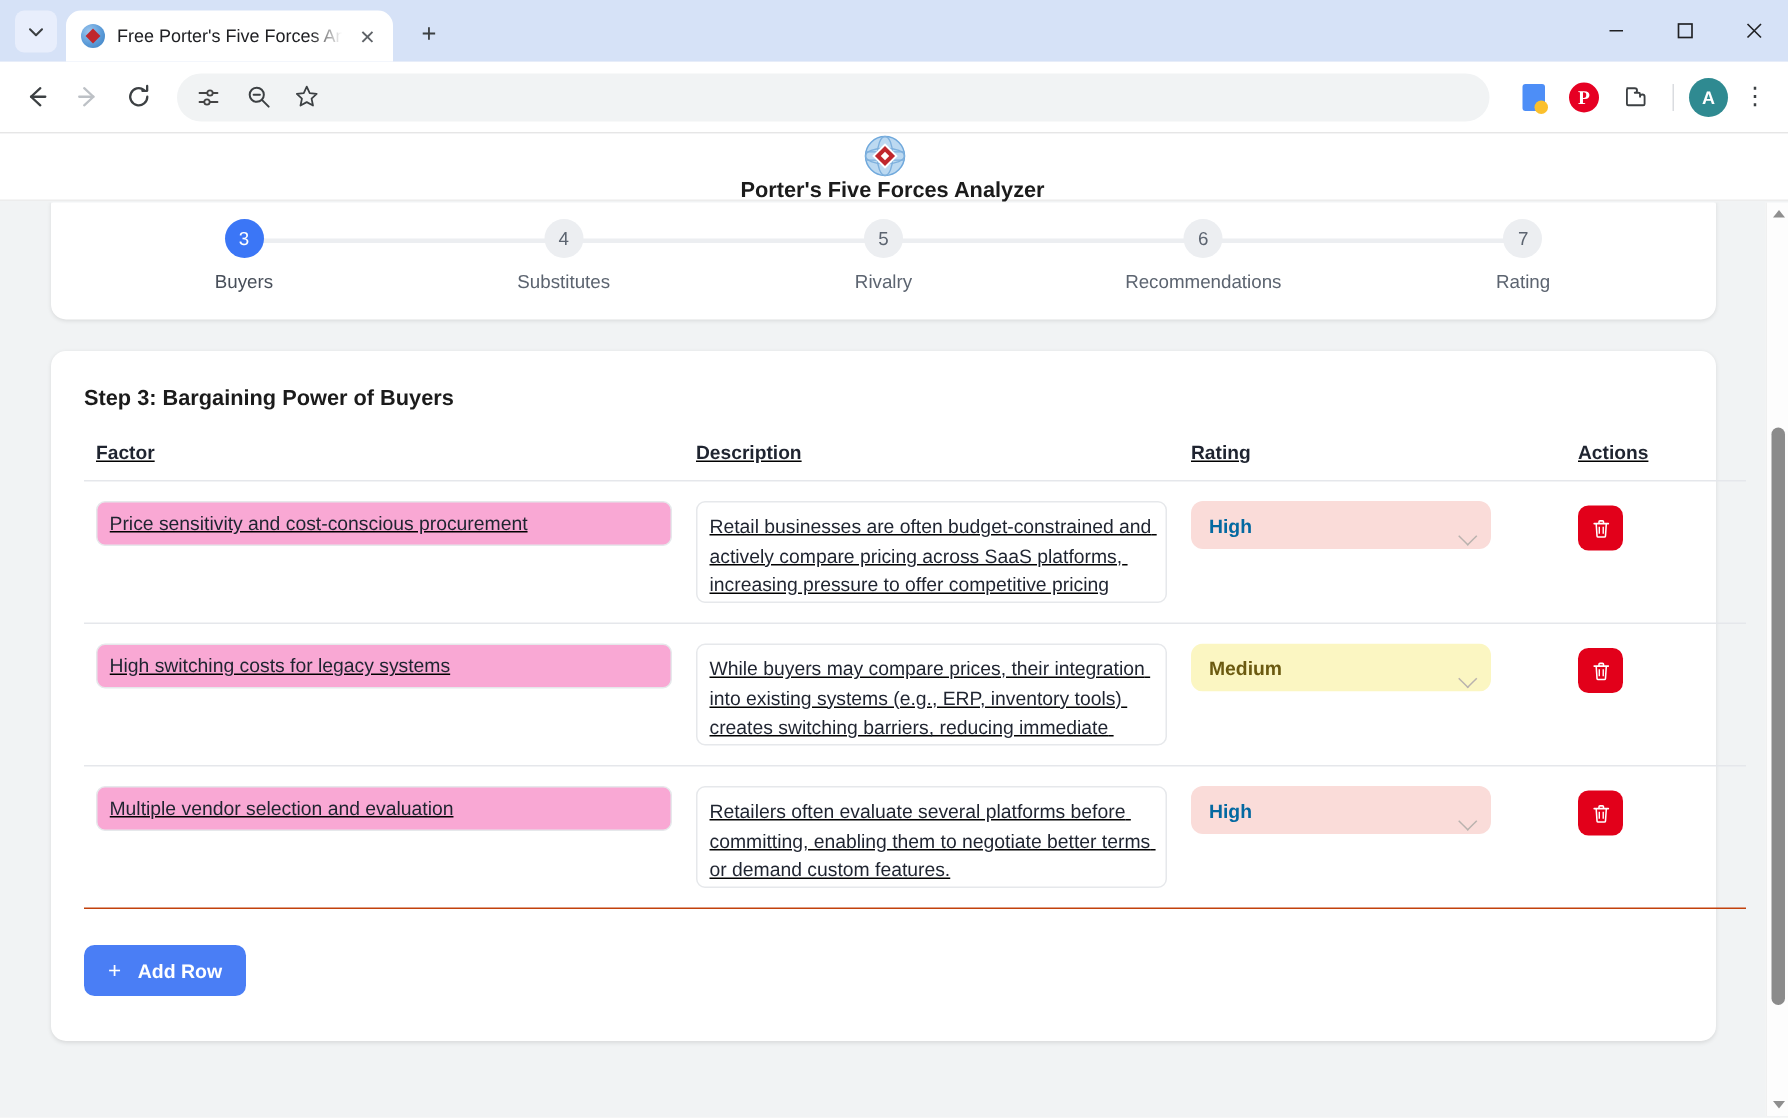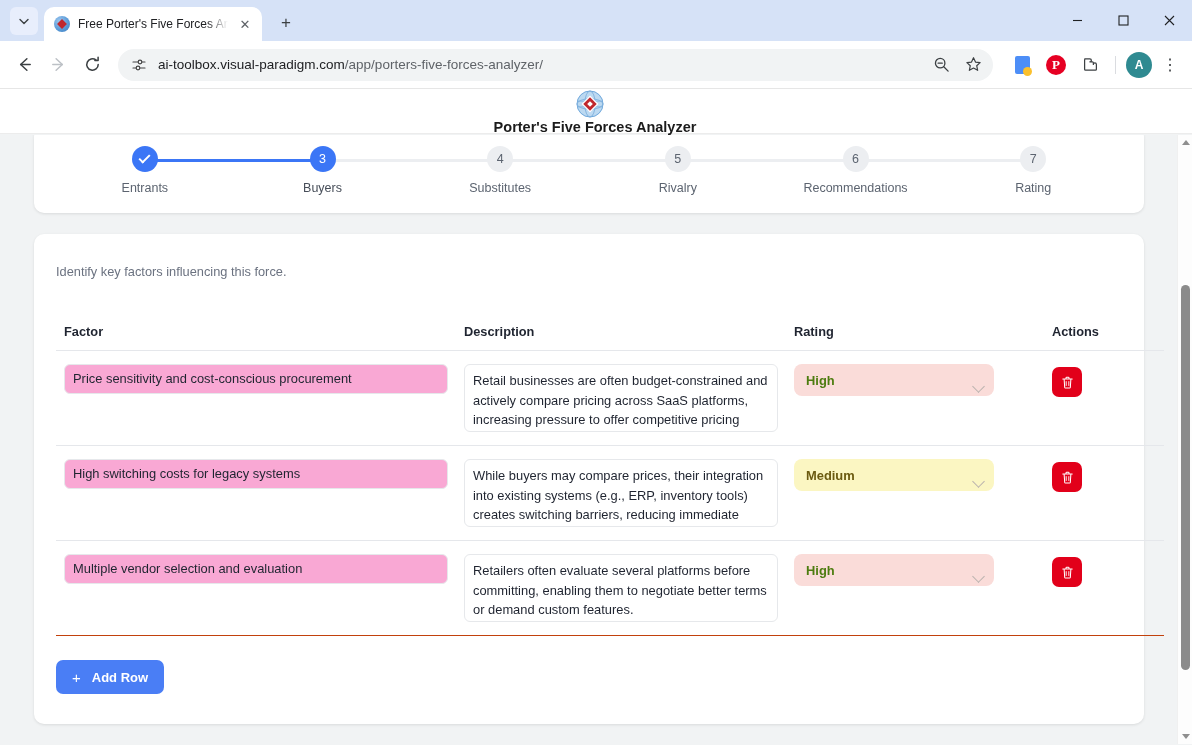--- a/index.html
+++ b/index.html
@@ -305,22 +305,23 @@
   }
   .step-desc {
     font-size: 12.8px;
     color: #6b7280;
     margin-top: 6px;
   }
 
   table.factors {
     width: 100%;
     border-collapse: collapse;
-    margin-top: 45px;
+    margin-top: 20px;
     table-layout: fixed;
+    text-decoration: underline;
   }
   table.factors th {
     text-align: left;
     font-size: 12.8px;
     font-weight: bold;
     color: #1f2430;
     padding: 0 8px 11px 8px;
     border-bottom: 1px solid #e5e7eb;
   }
   table.factors td {
@@ -379,21 +380,21 @@
   .rating-wrap { position: relative; width: 200px; }
   .rating-wrap .chev {
     position: absolute;
     right: 11px; top: 11px;
     width: 9px; height: 9px;
     pointer-events: none;
     border-left: 1.6px solid #b9b2ae;
     border-bottom: 1.6px solid #b9b2ae;
     transform: rotate(-45deg);
   }
-  .rating-high { background: #fadcd9; color: #4d7c0f; }
+  .rating-high { background: #fadcd9; color: #0369a1; }
   .rating-medium { background: #fbf6c2; color: #6b5a10; }
 
   .delete-btn {
     width: 30px; height: 30px;
     background: #e2001a;
     border: none;
     border-radius: 7px;
     color: #fff;
     display: flex;
     align-items: center;
@@ -531,21 +532,20 @@
     </div>
 
     <div class="omnibox">
       <span class="omni-icon">
         <svg width="16" height="16" viewBox="0 0 16 16">
           <path d="M2 5 H7 M11 5 H14 M2 11 H5 M9 11 H14" stroke="#444" stroke-width="1.2" stroke-linecap="round"></path>
           <circle cx="9" cy="5" r="1.8" fill="none" stroke="#444" stroke-width="1.2"></circle>
           <circle cx="7" cy="11" r="1.8" fill="none" stroke="#444" stroke-width="1.2"></circle>
         </svg>
       </span>
-      <span class="omni-url"><b>ai-toolbox.visual-paradigm.com</b><span>/app/porters-five-forces-analyzer/</span></span>
       <span class="omni-right">
         <span class="omni-btn">
           <svg width="17" height="17" viewBox="0 0 18 18">
             <circle cx="7.6" cy="7.6" r="5" fill="none" stroke="#3c4043" stroke-width="1.4"></circle>
             <path d="M5.4 7.6 H9.8" stroke="#3c4043" stroke-width="1.4" stroke-linecap="round"></path>
             <path d="M11.4 11.4 L16 16" stroke="#3c4043" stroke-width="1.4" stroke-linecap="round"></path>
           </svg>
         </span>
         <span class="omni-btn">
           <svg width="17" height="17" viewBox="0 0 18 18">
@@ -592,27 +592,20 @@
       </span>
       <button class="more-apps">More Apps</button>
       <span class="avatar-purple">A</span>
     </div>
 
     <div class="page-body">
 
       <div class="card stepper-card">
         <div class="stepper">
 
-          <div class="step done line-done">
-            <span class="step-line"></span>
-            <span class="step-bubble">
-                <span class="check"></span>
-              </span>
-            <span class="step-label">Entrants</span>
-          </div>
 
 
           <div class="step active">
             <span class="step-line"></span>
             <span class="step-bubble">3</span>
             <span class="step-label">Buyers</span>
           </div>
 
           <div class="step">
             <span class="step-line"></span>
@@ -635,21 +628,21 @@
           <div class="step">
 
             <span class="step-bubble">7</span>
             <span class="step-label">Rating</span>
           </div>
 
         </div>
       </div>
 
       <div class="card main-card">
-        <div class="step-desc">Identify key factors influencing this force.</div>
+        <div class="step-heading">Step 3: Bargaining Power of Buyers</div>
 
         <table class="factors">
           <colgroup>
             <col class="col-factor">
               <col class="col-desc">
               <col class="col-rating">
               <col class="col-actions">
           </colgroup>
           <thead>
             <tr>

